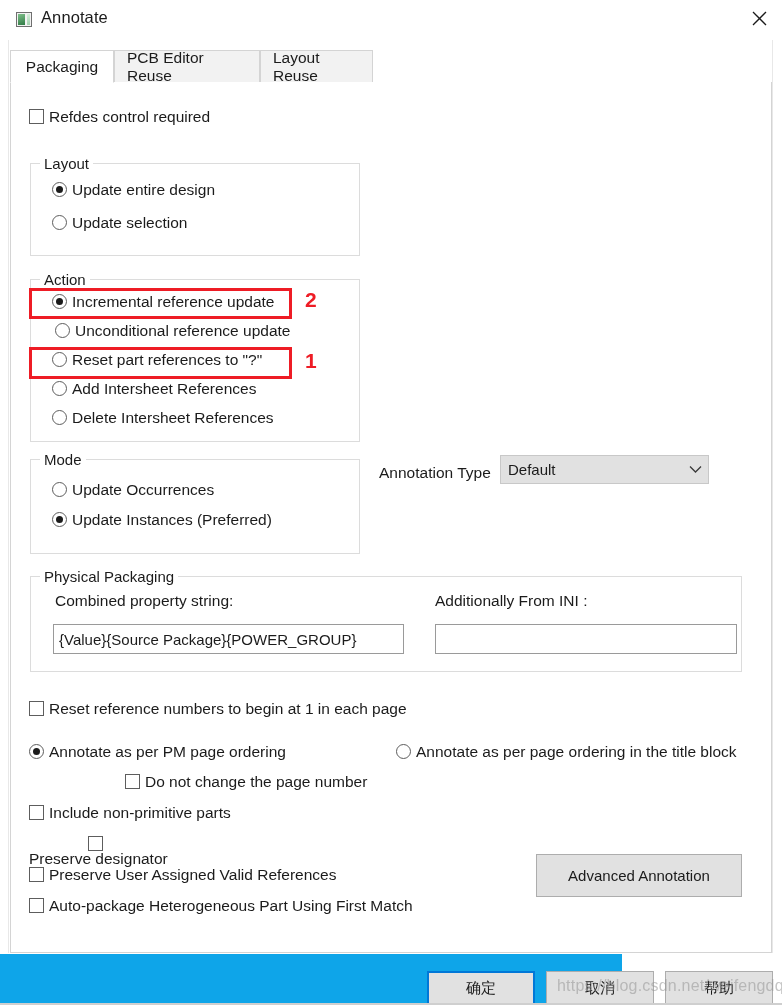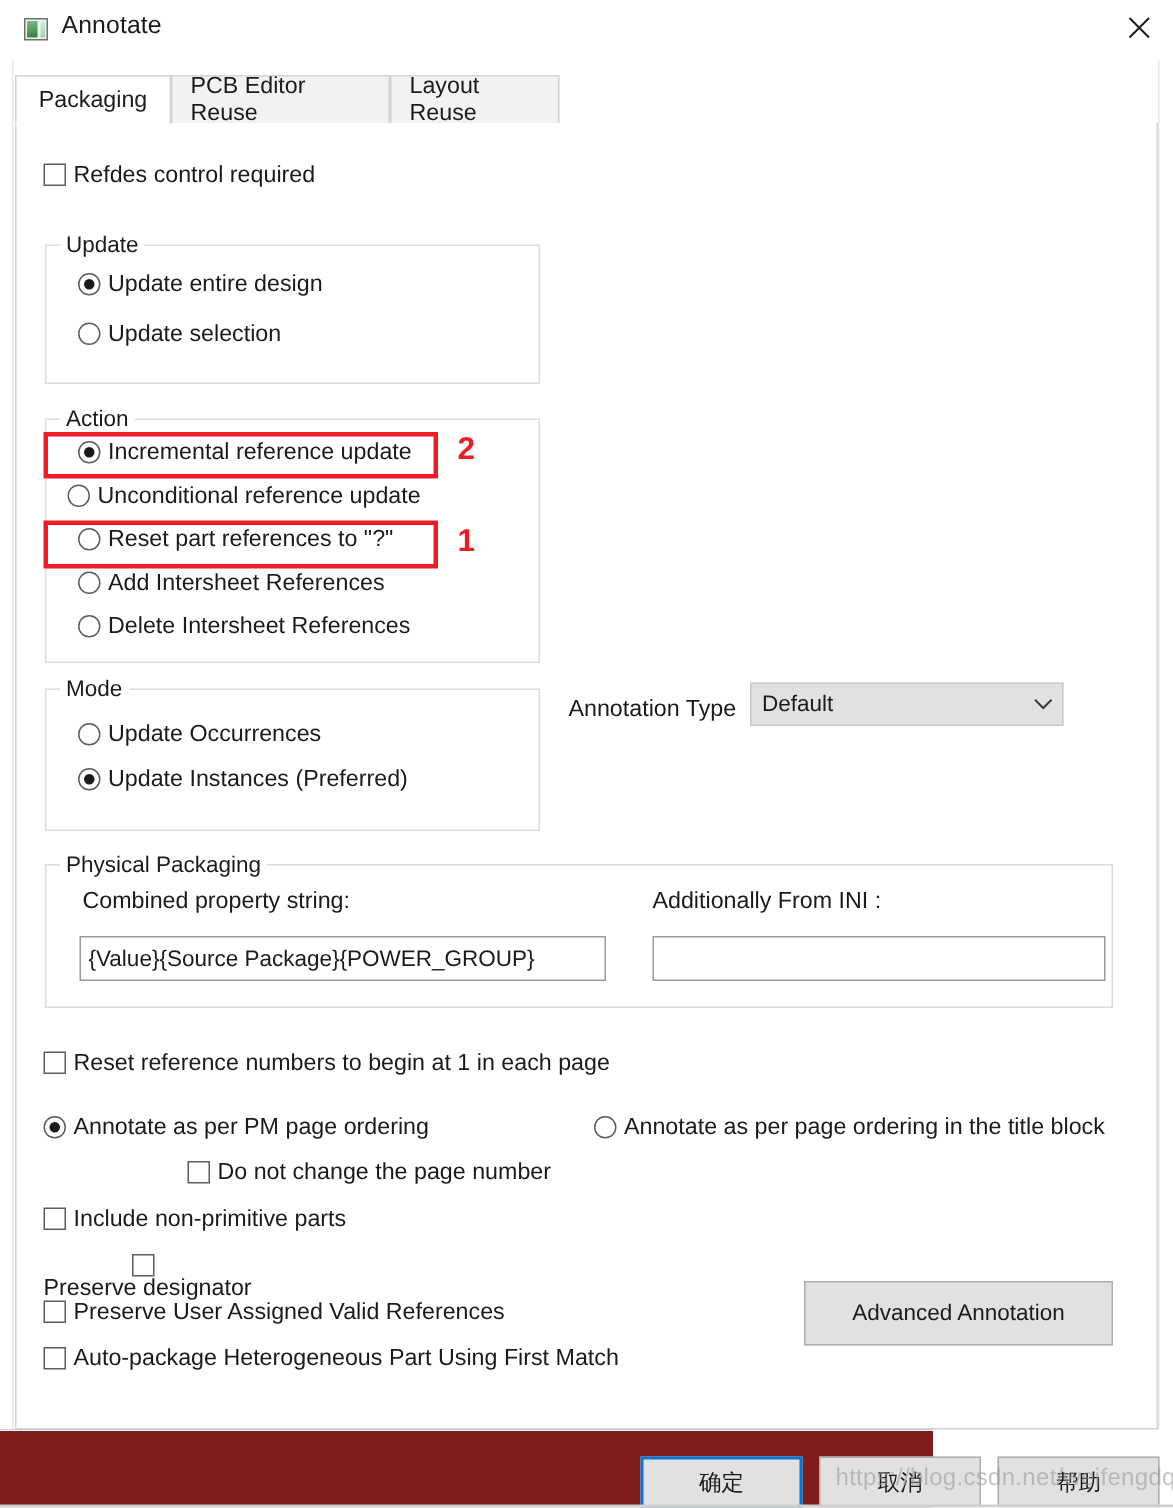--- a/index.html
+++ b/index.html
@@ -171,21 +171,21 @@
   }
   .pbtn.primary {
     border: 2px solid #0078d7;
     background: #e1e1e1;
   }
 
   
   .footer {
     position: absolute; left: 0; top: 953px;
     width: 622px; height: 52px;
-    background: #7f1d1d;
+    background: #0ea5e9;
     border-top: 1px solid #ffffff;
   }
 
   
   .anno-box {
     position: absolute;
     border: 3px solid #ee1c25;
     pointer-events: none;
     z-index: 40;
   }
@@ -249,38 +249,38 @@
   </div>
 
   <div class="panel">
 
     <div class="cb-row" style="left:18px; top:27px;">
       <span class="cb-box"></span>
       <span class="lbl">Refdes control required</span>
     </div>
 
     <div class="group" style="left:19px; top:81px; width:330px; height:93px;">
-      <span class="group-title">Update</span>
+      <span class="group-title">Layout</span>
       <div class="rb-row" style="left:21px; top:18px;">
         <span class="rb-box on"></span>
         <span class="lbl">Update entire design</span>
       </div>
       <div class="rb-row" style="left:21px; top:51px;">
         <span class="rb-box"></span>
         <span class="lbl">Update selection</span>
       </div>
     </div>
 
     <div class="group" style="left:19px; top:197px; width:330px; height:163px;">
       <span class="group-title">Action</span>
       <div class="rb-row" style="left:21px; top:14px;">
         <span class="rb-box on"></span>
         <span class="lbl">Incremental reference update</span>
       </div>
-      <div class="rb-row" style="left:14px; top:43px;text-align:right;">
+      <div class="rb-row" style="left:24px; top:43px;text-align:right;">
         <span class="rb-box"></span>
         <span class="lbl">Unconditional reference update</span>
       </div>
       <div class="rb-row" style="left:21px; top:72px;">
         <span class="rb-box"></span>
         <span class="lbl">Reset part references to "?"</span>
       </div>
       <div class="rb-row" style="left:21px; top:101px;">
         <span class="rb-box"></span>
         <span class="lbl">Add Intersheet References</span>

